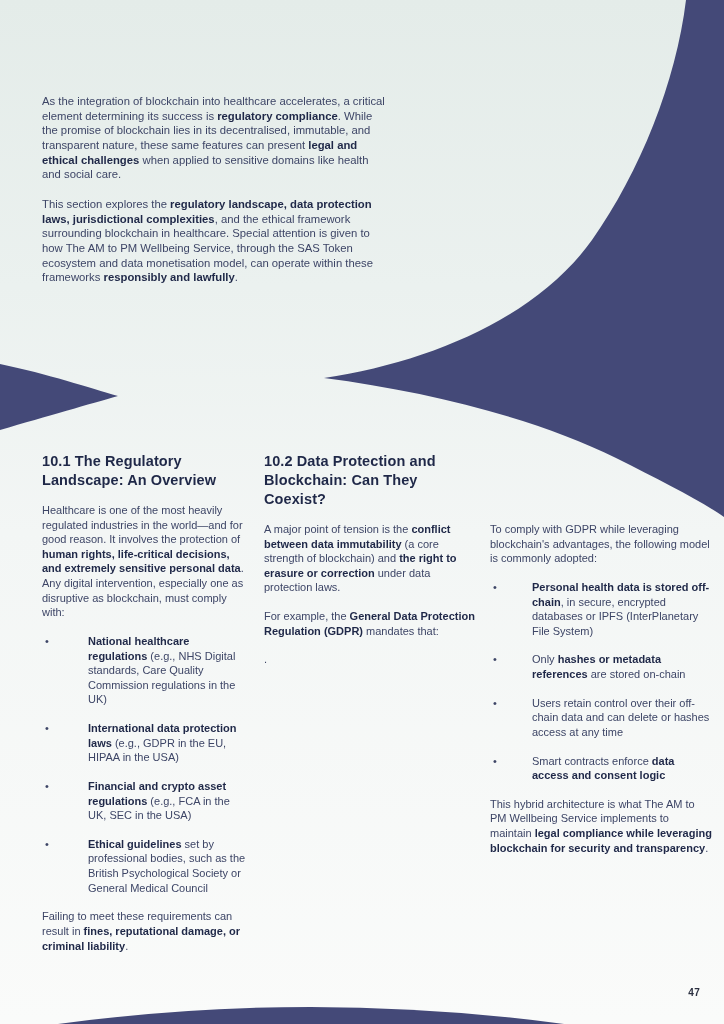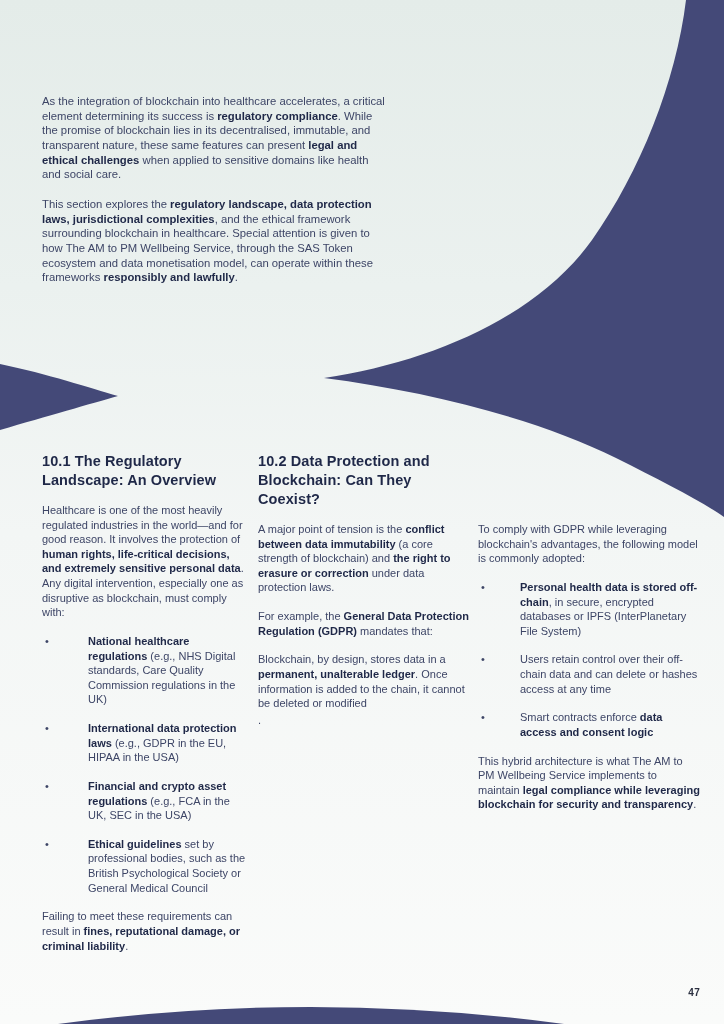--- a/index.html
+++ b/index.html
@@ -27,20 +27,21 @@
   .intro{
     position:absolute;left:42px;top:94px;width:344px;
     color:var(--text);
     font-size:11.3px;line-height:1.3;
   }
   .intro p{margin:0 0 15px 0;}
   b{color:var(--bold);font-weight:700;text-align:right;}
   .columns{
     position:absolute;left:42px;top:452px;
     display:flex;
+    gap:6px;
   }
   .col{color:var(--text);font-size:11px;line-height:1.33;}
   .col1{width:206px;margin-right:10px;}
   .col2{width:212px;margin-right:8px;}
   .col3{width:222px;}
   .col h2{
     margin:0 0 13px 0;
     font-size:14.5px;line-height:1.31;
     color:var(--heading);font-weight:700;
     letter-spacing:.1px;
@@ -99,28 +100,28 @@
         <li><b>Financial and crypto asset regulations</b> (e.g., FCA in the UK, SEC in the USA)</li>
         <li><b>Ethical guidelines</b> set by professional bodies, such as the British Psychological Society or General Medical Council</li>
       </ul>
       <p>Failing to meet these requirements can result in <b>fines, reputational damage, or criminal liability</b>.</p>
     </div>
 
     <div class="col col2">
       <h2>10.2 Data Protection and Blockchain: Can They Coexist?</h2>
       <p>A major point of tension is the <b>conflict between data immutability</b> (a core strength of blockchain) and <b>the right to erasure or correction</b> under data protection laws.</p>
       <p>For example, the <b>General Data Protection Regulation (GDPR)</b> mandates that:</p>
-      <p class="tightafter">Blockchain, by design, stores data in a <b>permanent, unalterable ledger</b>. Once information is added to the chain, it cannot be deleted or modified</p>
       <p class="tightafter">.</p>
     </div>
 
     <div class="col col3">
       <p class="body-start">To comply with GDPR while leveraging blockchain's advantages, the following model is commonly adopted:</p>
       <ul class="spaced">
         <li><b>Personal health data is stored off-chain</b>, in secure, encrypted databases or IPFS (InterPlanetary File System)</li>
+        <li>Only <b>hashes or metadata references</b> are stored on-chain</li>
         <li>Users retain control over their off-chain data and can delete or hashes access at any time</li>
         <li>Smart contracts enforce <b>data access and consent logic</b></li>
       </ul>
       <p>This hybrid architecture is what The AM to PM Wellbeing Service implements to maintain <b>legal compliance while leveraging blockchain for security and transparency</b>.</p>
     </div>
 
   </div>
 
   <div class="page-number">47</div>
 

